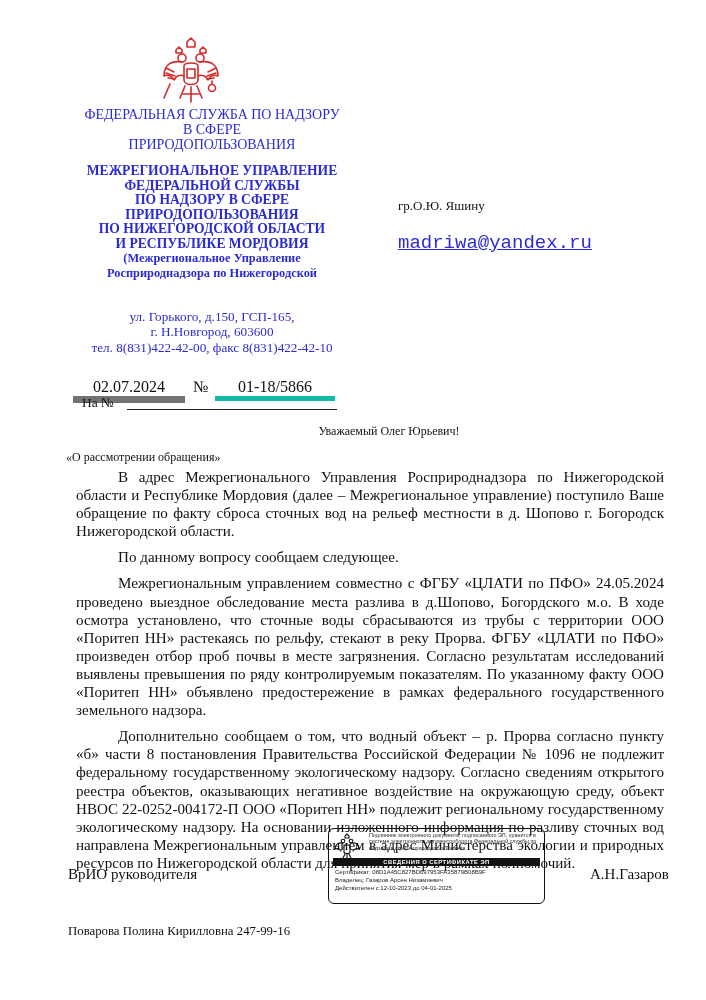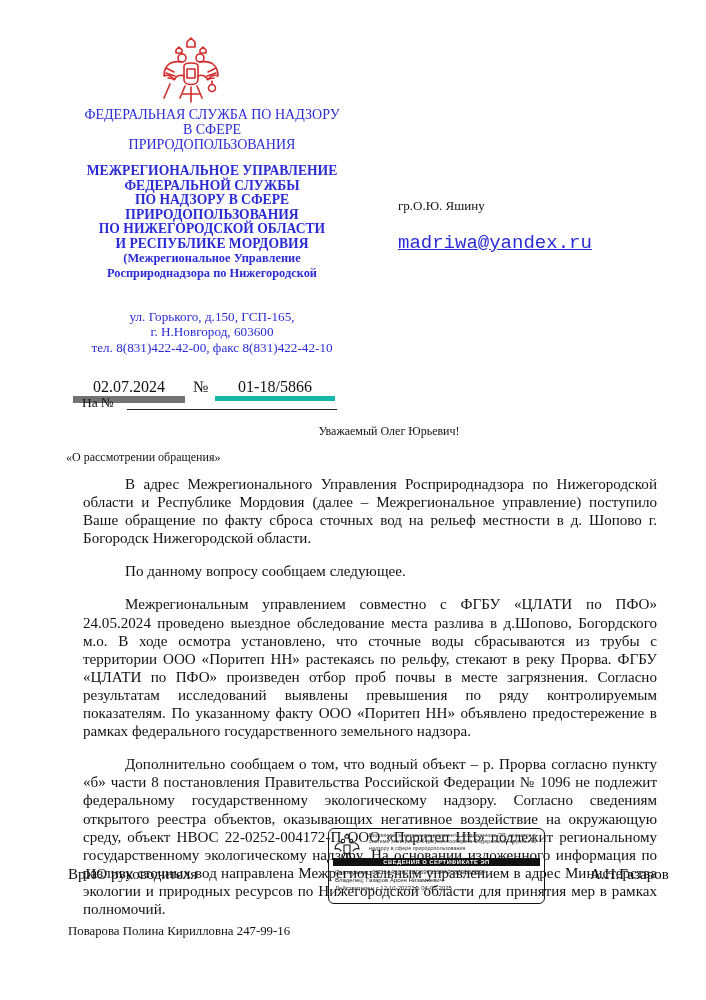--- a/index.html
+++ b/index.html
@@ -30,21 +30,21 @@
     #reg-no-sign { left: 193px; top: 378px; font-size: 16px; line-height: 18px; }
     #reg-number { left: 215px; top: 378px; width: 120px; text-align: center; font-size: 16px; border-bottom: 5px solid #14b8a6; line-height: 18px; }
     #ref-label { left: 82px; top: 396px; font-size: 13.5px; line-height: 14px; }
     #ref-line { left: 127px; top: 409px; width: 210px; border-bottom: 1px solid #222; height: 0; }
     #subject { left: 66px; top: 410px; font-size: 12px; line-height: 14px; margin-top: 40px; }
 
     #salutation { left: 0; width: 706px; top: 424px; text-align: center; font-size: 12px; padding-left: 72px; box-sizing: border-box; }
 
     
     #body { left: 68px; top: 460px; width: 604px; font-size: 15.1px; line-height: 18.1px; }
-    #body p { margin: 15px; text-align: justify; text-indent: 42px; }
+    #body p { margin: 8px; text-align: justify; text-indent: 42px; }
 
     
     #sign-title { left: 68px; top: 866px; font-size: 15px; }
     #sign-name { left: 590px; top: 866px; font-size: 15px; }
 
     #cert { left: 328px; top: 828px; width: 217px; height: 76px; border: 1.5px solid #111; border-radius: 6px; box-sizing: border-box; font-family: "Liberation Sans", "DejaVu Sans", sans-serif; }
     #cert-emblem { left: 5px; top: 4px; width: 26px; height: 26px; }
     #cert-note { left: 40px; top: 3px; width: 172px; font-size: 5.4px; line-height: 6.3px; color: #333; }
     #cert-bar { left: 4px; top: 29px; width: 207px; height: 8px; background: #111; color: #fff; font-size: 5.8px; line-height: 8px; text-align: center; letter-spacing: 0.5px; font-weight: bold; }
     .cert-line { left: 6px; font-size: 6px; line-height: 7px; color: #222; white-space: nowrap; }

